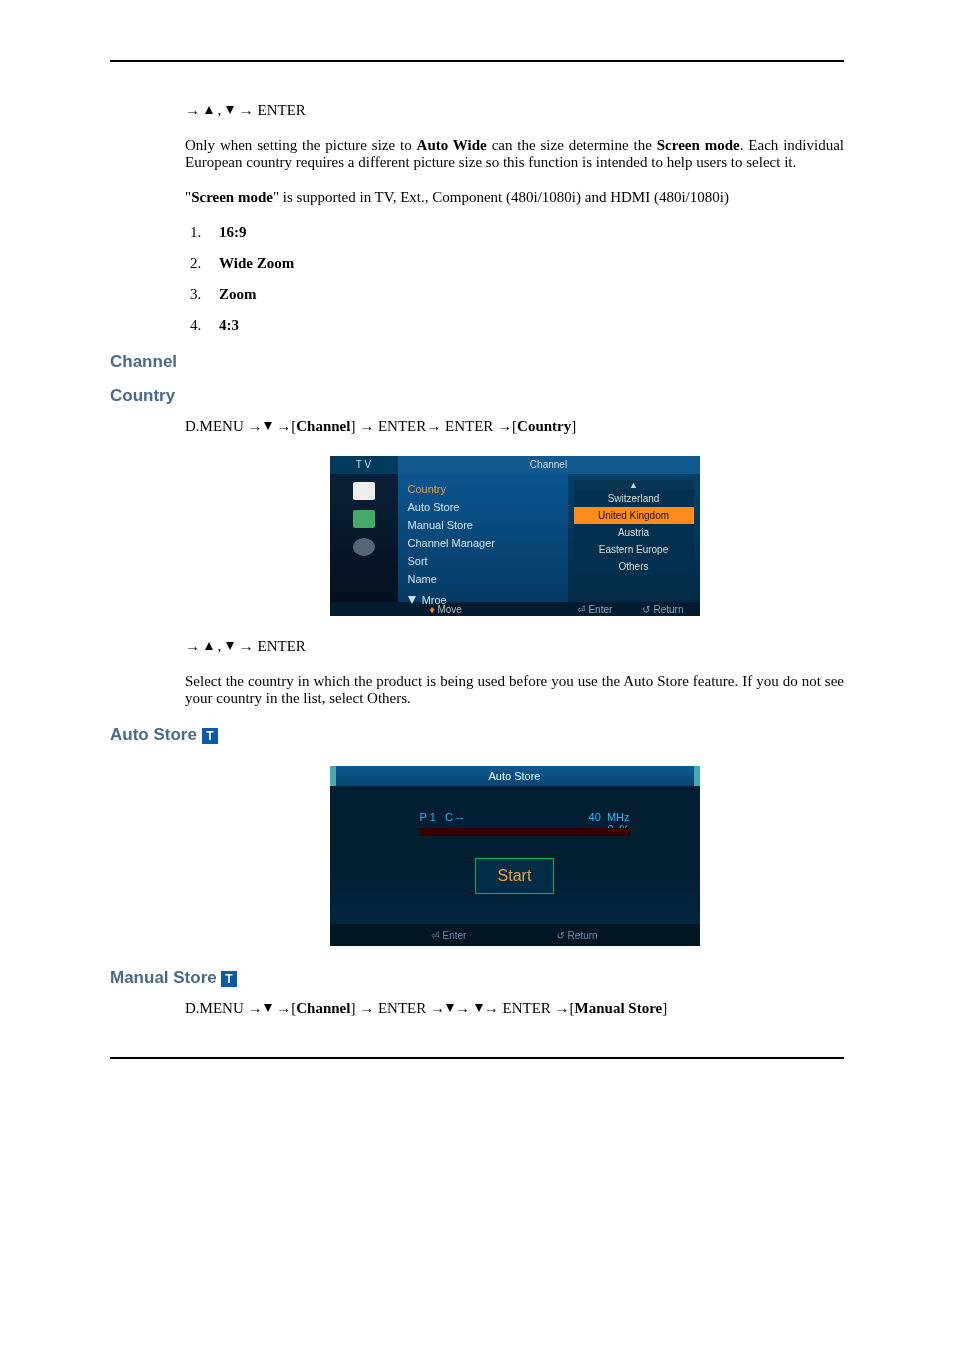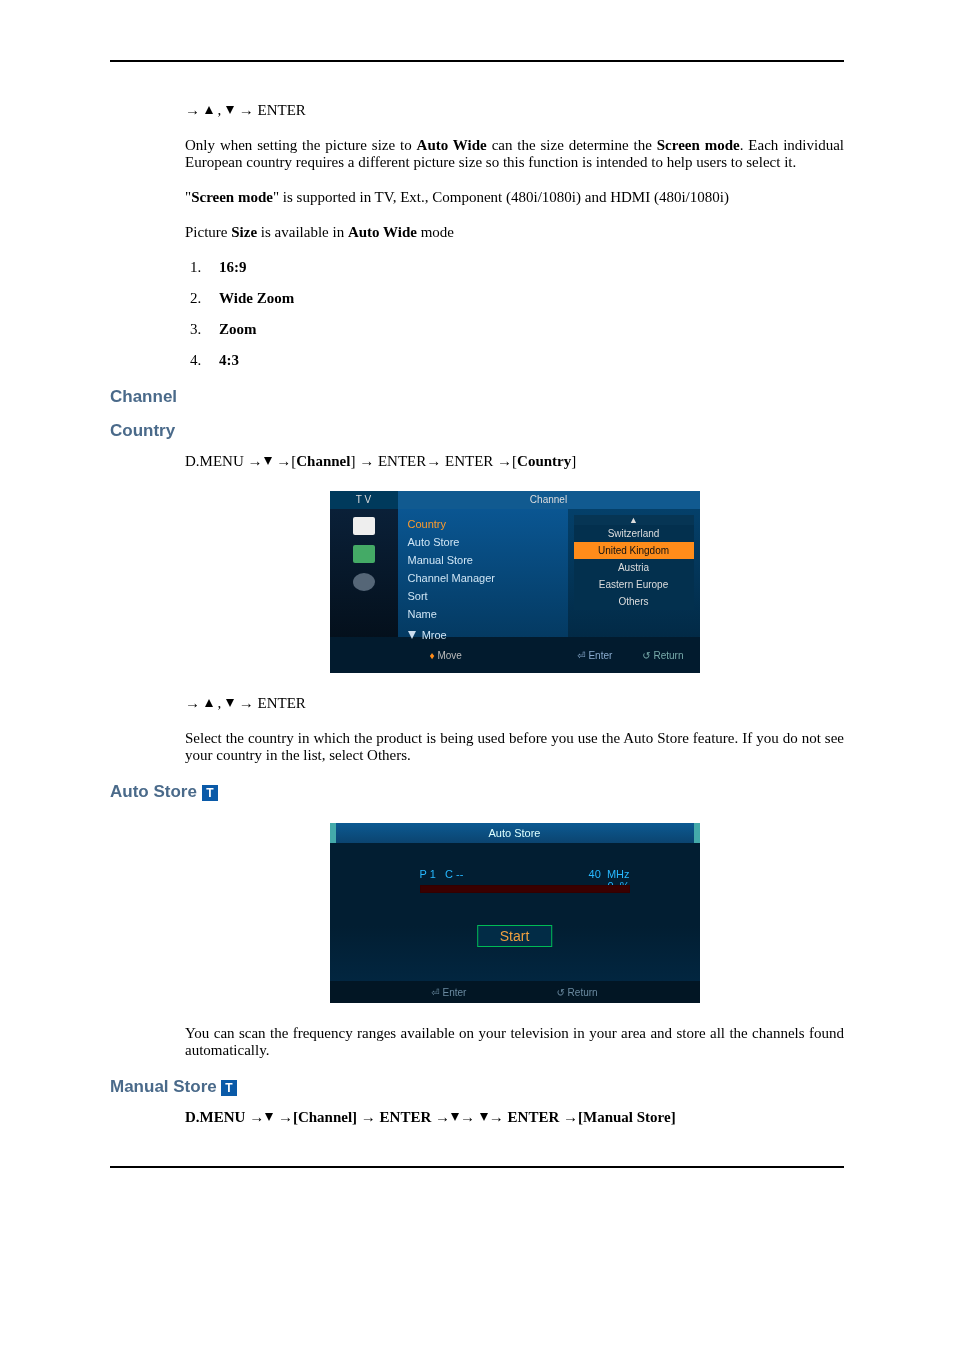--- a/index.html
+++ b/index.html
@@ -84,21 +84,21 @@
     padding:6px 6px;
   }
   .optBox {
     background:#03304e; padding:0;
     font-family: Arial,sans-serif; font-size:10px; color:#ddd; text-align:center;
   }
   .optBox .optRow { padding:3px 0; }
   .optBox .chev { background:#063554; height:10px; line-height:10px; font-size:9px;}
   .optBox .selRow { background:#ff8c1a; color:#111; padding:3px 4px;}
   .shotFoot {
-    background:#021b2e; height:36px;
+    background:#021b2e; height:14px;
     display:flex; justify-content:flex-end; align-items:center; gap:30px;
     padding: 0 16px 0 0;
     font-family: Arial,sans-serif; font-size:10px;
   }
   .shotFoot .lab { color:#88aacd; }
   .shotFoot .labB { color:#7aa; }
   .shotFoot .move { color:#bbb; margin-right:auto; margin-left:100px;}
   .shotFoot .moveArrow { color:#ff8c1a; }
   
   .shot2 { width:370px; }
@@ -116,23 +116,23 @@
   }
   .shot2row {
     position:absolute; left:90px; top:25px; right:70px;
     display:flex; justify-content:space-between; color:#27b8ff; font-size:11px;
   }
   .shot2bar {
     position:absolute; left:90px; top:42px; right:70px; height:6px;
     background:#3a0000; border:1px solid #300;
   }
   .shot2start {
-    position:absolute; left:50%; top:82px; transform:translateX(-50%);
-    background:#022c46; color:#f0a040; font-size:14px;
-    padding:2px 22px; border:1px solid #0b5;
+    position:absolute; left:50%; top:72px; transform:translateX(-50%);
+    background:#022c46; color:#f0a040; font-size:16px;
+    padding:8px 22px; border:1px solid #0b5;
   }
   .shot2Foot {
     height:22px; background:#021624;
     display:flex; justify-content:center; align-items:center; gap:90px;
     font-family:Arial,sans-serif; font-size:10px; color:#6a8aa0;
   }
 </style>
 </head>
 <body>
 
@@ -153,23 +153,20 @@
   </p>
 
   <p class="para">
     <span>Only when setting the picture size to </span><b>Auto Wide</b><span> can the size determine the </span><b>Screen mode</b><span>. Each individual European country requires a different picture size so this function is intended to help users to select it.</span>
   </p>
 
   <p class="para">
     <span>"</span><b>Screen mode</b><span>" is supported in TV, Ext., Component (480i/1080i) and HDMI (480i/1080i)</span>
   </p>
 
-  <p class="para">
-    <span>Picture </span><b>Size</b><span> is available in </span><b>Auto Wide</b><span> mode</span>
-  </p>
 
 
   <ol class="optlist">
     <li><b>16:9</b></li>
     <li><b>Wide Zoom</b></li>
     <li><b>Zoom</b></li>
     <li><b>4:3</b></li>
   </ol>
 </div>
 
@@ -263,33 +260,32 @@
       </div>
       <div class="shot2bar"></div>
       <div class="shot2start">Start</div>
     </div>
     <div class="shot2Foot">
       <span><span>⏎</span> <span>Enter</span></span>
       <span><span>↺</span> <span>Return</span></span>
     </div>
   </div>
 
-  <p class="para">You can scan the frequency ranges available on your television in your area and store all the channels found automatically.</p>
 </div>
 
 <h2 class="section">
   <span>Manual Store </span>
   <svg width="16" height="16">
         <rect width="16" height="16" fill="#0a5aa8"></rect>
         <text x="8" y="12" text-anchor="middle" font-family="Arial" font-size="12" font-weight="bold" fill="#fff">T</text>
       </svg>
 </h2>
 
 <div class="indent">
-  <p class="arrowline" style="margin-bottom:0;font-weight:bold;">
+  <p class="arrowline" style="margin-bottom:0;">
     <span>D.MENU →</span><svg width="10" height="10">
           <polygon points="1,1 9,1 5,9" fill="#000"></polygon>
         </svg><span> →[</span><b>Channel</b><span>] → ENTER →</span><svg width="10" height="10">
           <polygon points="1,1 9,1 5,9" fill="#000"></polygon>
         </svg><span>→ </span><svg width="10" height="10">
           <polygon points="1,1 9,1 5,9" fill="#000"></polygon>
         </svg><span>→ ENTER →[</span><b>Manual Store</b><span>]</span>
   </p>
 </div>
 

